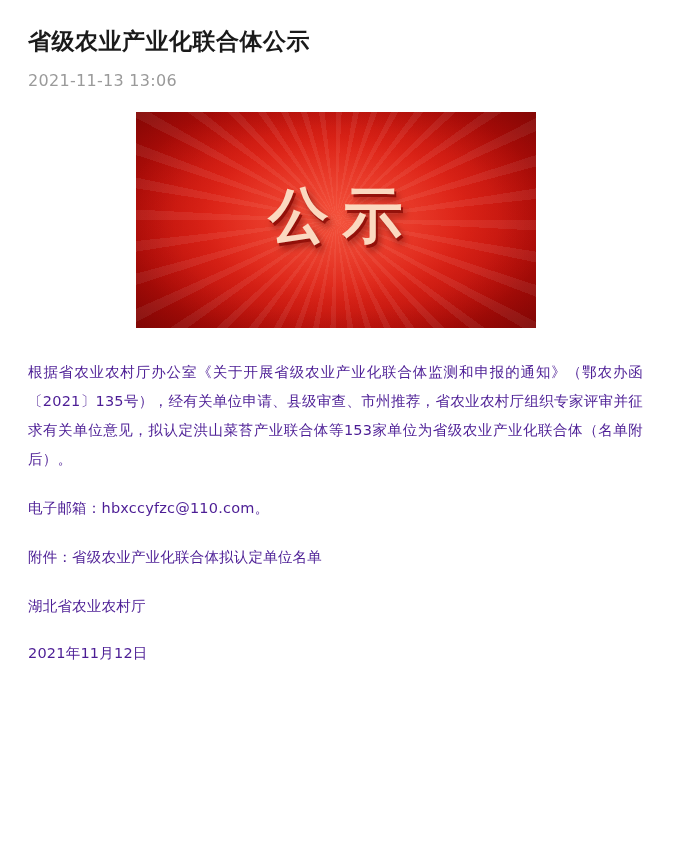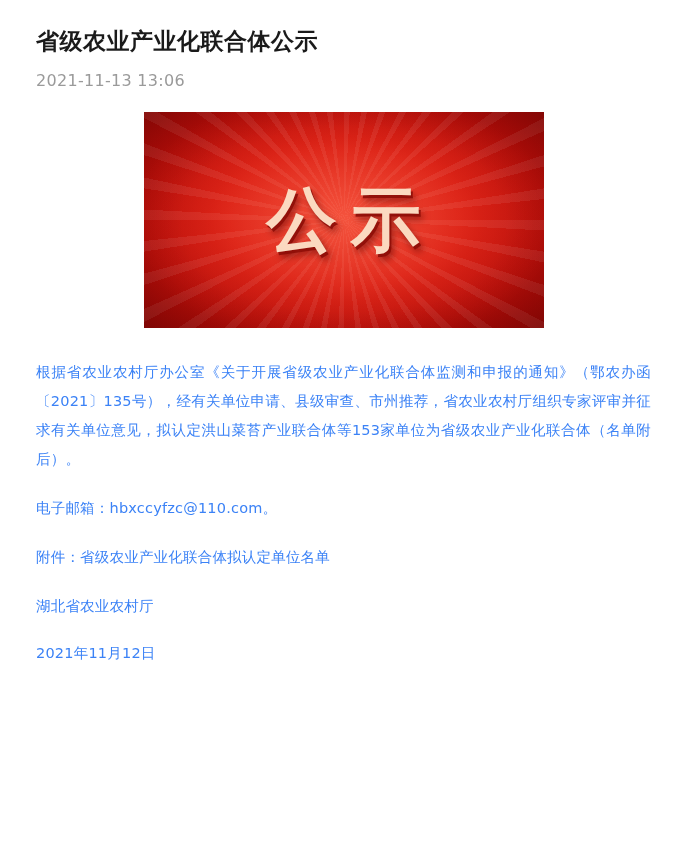--- a/index.html
+++ b/index.html
@@ -10,21 +10,20 @@
   }
   body {
     width: 699px;
     min-height: 865px;
     font-family: "DejaVu Sans", "Liberation Sans", sans-serif;
     color: #333333;
   }
   .article {
     width: 671px;
     padding: 26px 28px 30px 28px;
-    margin-left: 8px;
   }
   .article-title {
     font-size: 23px;
     font-weight: bold;
     color: #1a1a1a;
     line-height: 1.35;
     margin: 0 0 14px 0;
     letter-spacing: 0.5px;
   }
   .article-date {
@@ -74,35 +73,35 @@
     inset: 0;
     background: radial-gradient(ellipse 90% 95% at 50% 50%, rgba(0,0,0,0) 45%, rgba(80,0,0,0.42) 100%);
   }
   .banner .banner-text {
     position: absolute;
     left: 0;
     right: 0;
     top: 50%;
     transform: translateY(-50%);
     text-align: center;
-    font-family: Liberation Sans, sans-serif;
+    font-family: Liberation Mono, monospace;
     font-weight: bold;
-    font-size: 70px;
+    font-size: 60px;
     line-height: 1;
     letter-spacing: 14px;
     text-indent: 14px;
     color: #fbd9c0;
     text-shadow:
       2px 3px 0 rgba(140,12,6,0.85),
       4px 6px 7px rgba(90,5,3,0.55);
   }
   .body-text p {
     font-size: 14.5px;
     line-height: 2.0;
-    color: #3b82f6;
+    color: #4c1d95;
     margin: 0 0 20px 0;
     text-align: justify;
     letter-spacing: 0.2px;
   }
   .body-text p:last-child { margin-bottom: 0; }
   .sig-line { margin-bottom: 18px !important; }
 </style>
 </head>
 <body>
 

